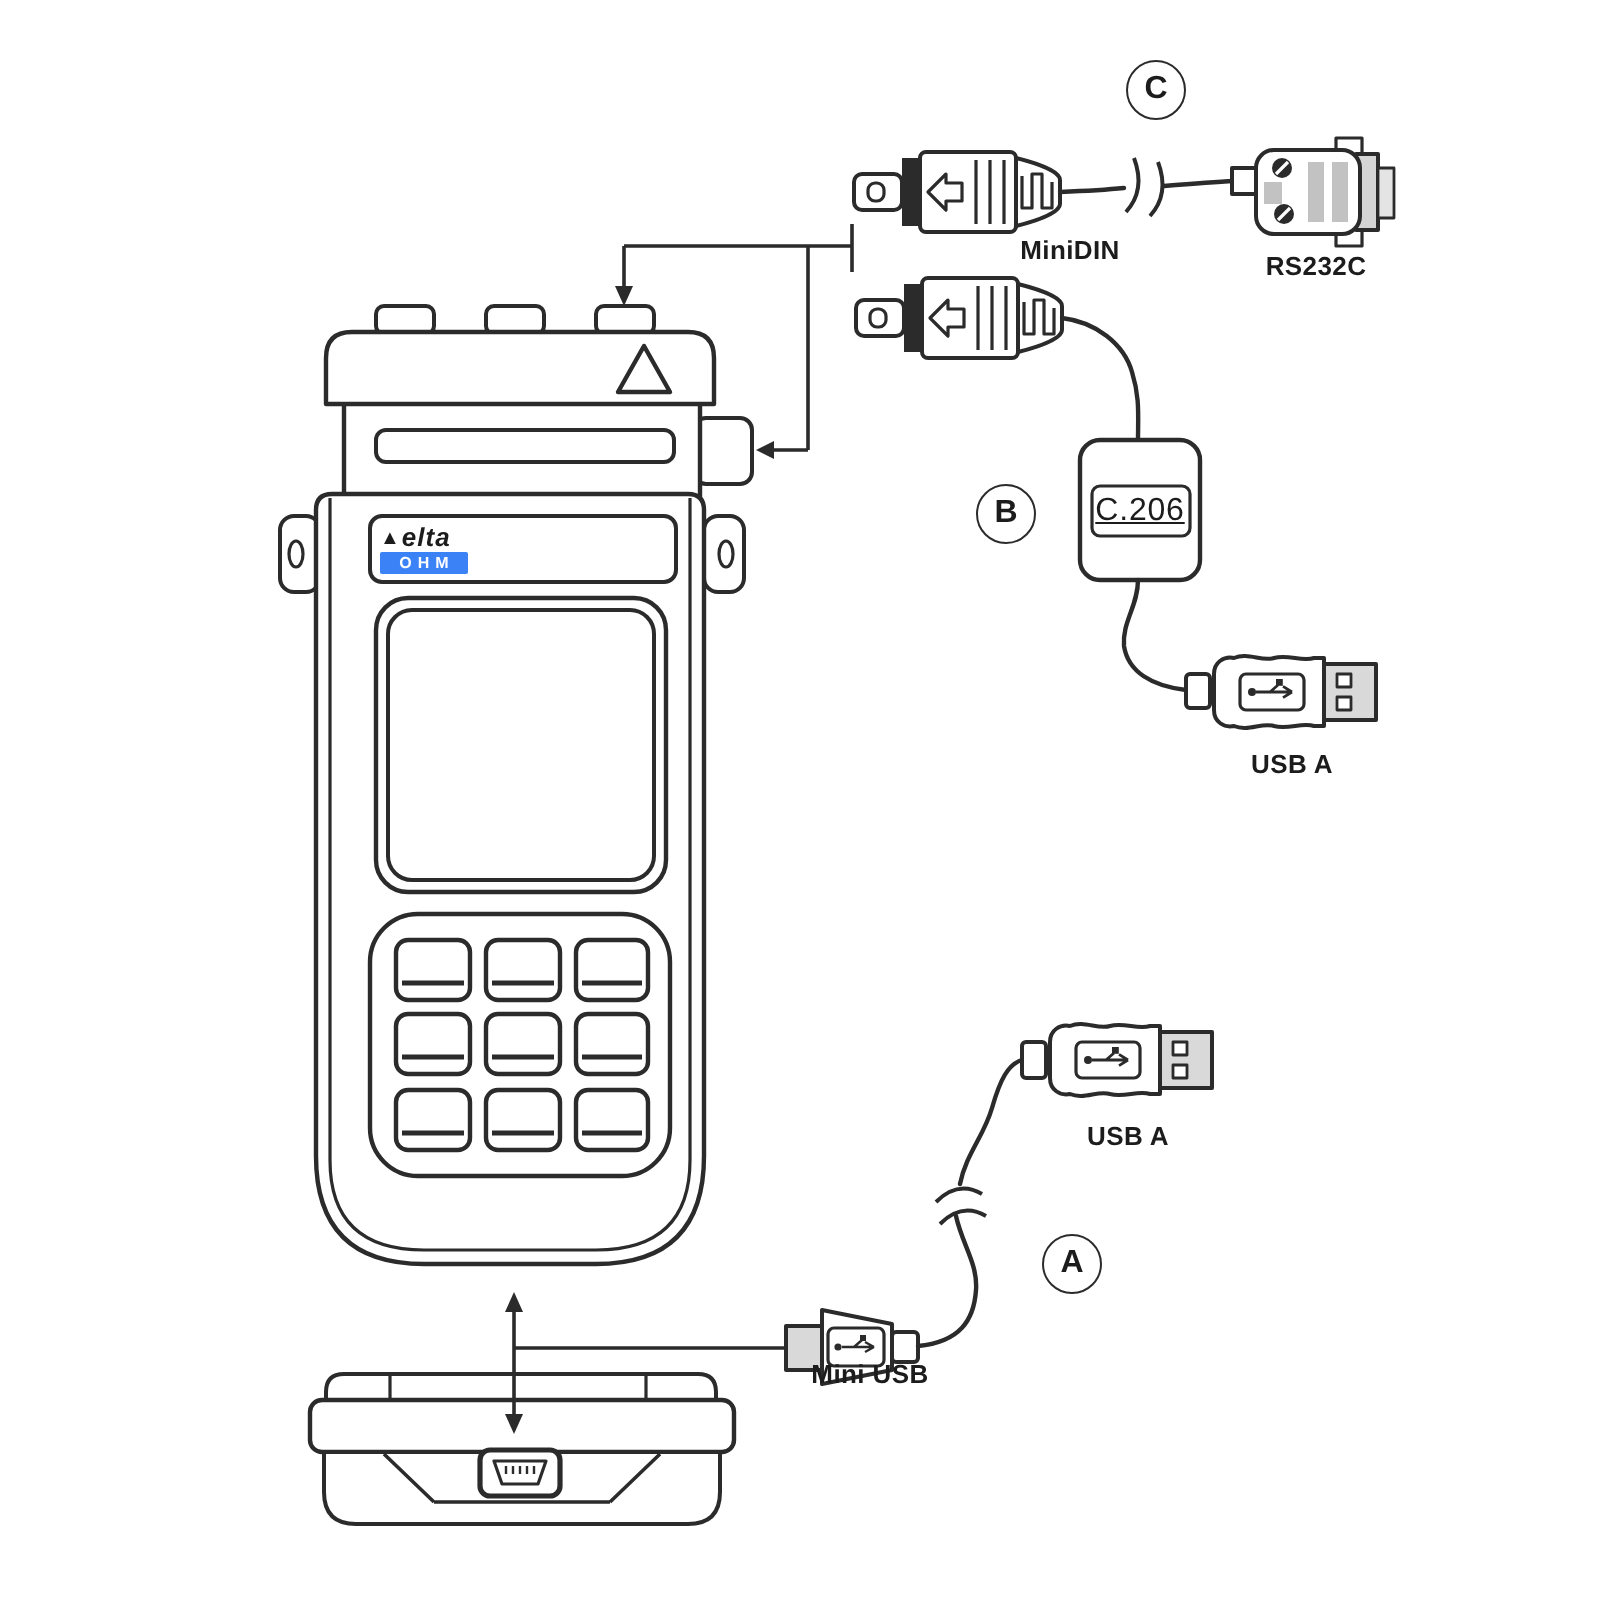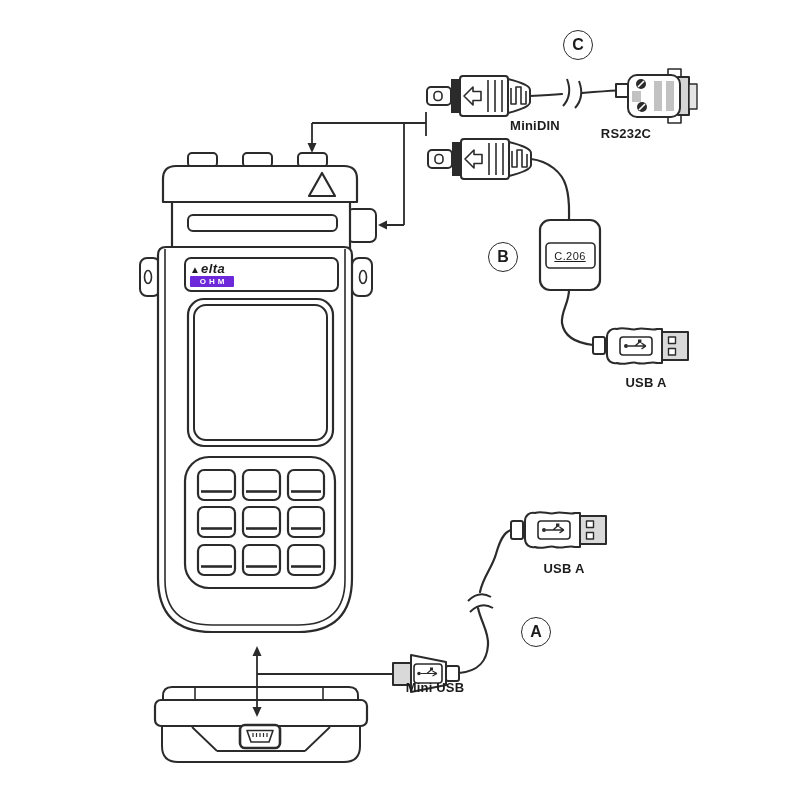--- a/index.html
+++ b/index.html
@@ -21,31 +21,31 @@
   .df{fill:#2b2b2b;stroke:none;}
   .cable{fill:none;stroke:#2b2b2b;stroke-width:2.2;stroke-linecap:round;}
   .gray{fill:#d9d9d9;}
   .bar{fill:#c2c2c2;stroke:none;}
   .flange{fill:#d5d5d5;}
   .snout{fill:#e4e4e4;}
   .lbl{
     position:absolute;transform:translate(-50%,-50%);
     font-size:13px;font-weight:600;letter-spacing:.2px;color:#1c1c1c;white-space:nowrap;
   }
-  .lbl-small{font-size:11px;font-weight:400;letter-spacing:.4px;text-decoration:underline;}
+  .lbl-small{font-size:16px;font-weight:400;letter-spacing:.4px;text-decoration:underline;}
   .opt-circle{
     position:absolute;width:30px;height:30px;border:1.6px solid #2b2b2b;border-radius:50%;
     transform:translate(-50%,-50%);display:flex;align-items:center;justify-content:center;
     font-size:16px;font-weight:600;background:#fff;box-sizing:border-box;
   }
   .logo{position:absolute;line-height:1;}
   .logo-top{font-style:italic;font-weight:800;font-size:13px;letter-spacing:.5px;display:flex;align-items:flex-end;}
   .logo-top .tri{font-style:normal;font-size:10px;margin-right:.5px;line-height:1;}
   .logo-ohm{
-    margin-top:1px;background:#6d28d9;color:#ffffff;font-size:8px;font-weight:700;
+    margin-top:1px;background:#3b82f6;color:#ffffff;font-size:8px;font-weight:700;
     letter-spacing:3px;text-align:center;width:44px;padding:1.5px 0 1.5px 3px;border-radius:1px;box-sizing:border-box;
   }
 </style>
 </head>
 <body>
 
 <div class="stage">
 
 <svg width="800" height="800" viewBox="0 0 800 800">
   <defs>
@@ -208,21 +208,21 @@
     <rect x="511" y="521" width="12" height="18" rx="2" class="s2 wf"></rect>
     <use href="#usba" transform="translate(522,510)"></use>
   </g>
 </svg>
 
 <div class="opt-circle" style="left:578px;top:45px">C</div>
 <div class="opt-circle" style="left:503px;top:257px">B</div>
 <div class="opt-circle" style="left:536px;top:632px">A</div>
 
 <div class="lbl" style="left:535px;top:125px">MiniDIN</div>
-<div class="lbl" style="left:626px;top:133px">RS232C</div>
+<div class="lbl" style="left:658px;top:133px">RS232C</div>
 <div class="lbl" style="left:646px;top:382px">USB A</div>
 <div class="lbl" style="left:564px;top:568px">USB A</div>
 <div class="lbl" style="left:435px;top:687px">Mini USB</div>
 <div class="lbl lbl-small" style="left:570px;top:256px">C.206</div>
 
 <div class="logo" style="left:190px;top:262px">
   <div class="logo-top">
     <span class="tri">▲</span>
         <span>elta</span>
   </div>

